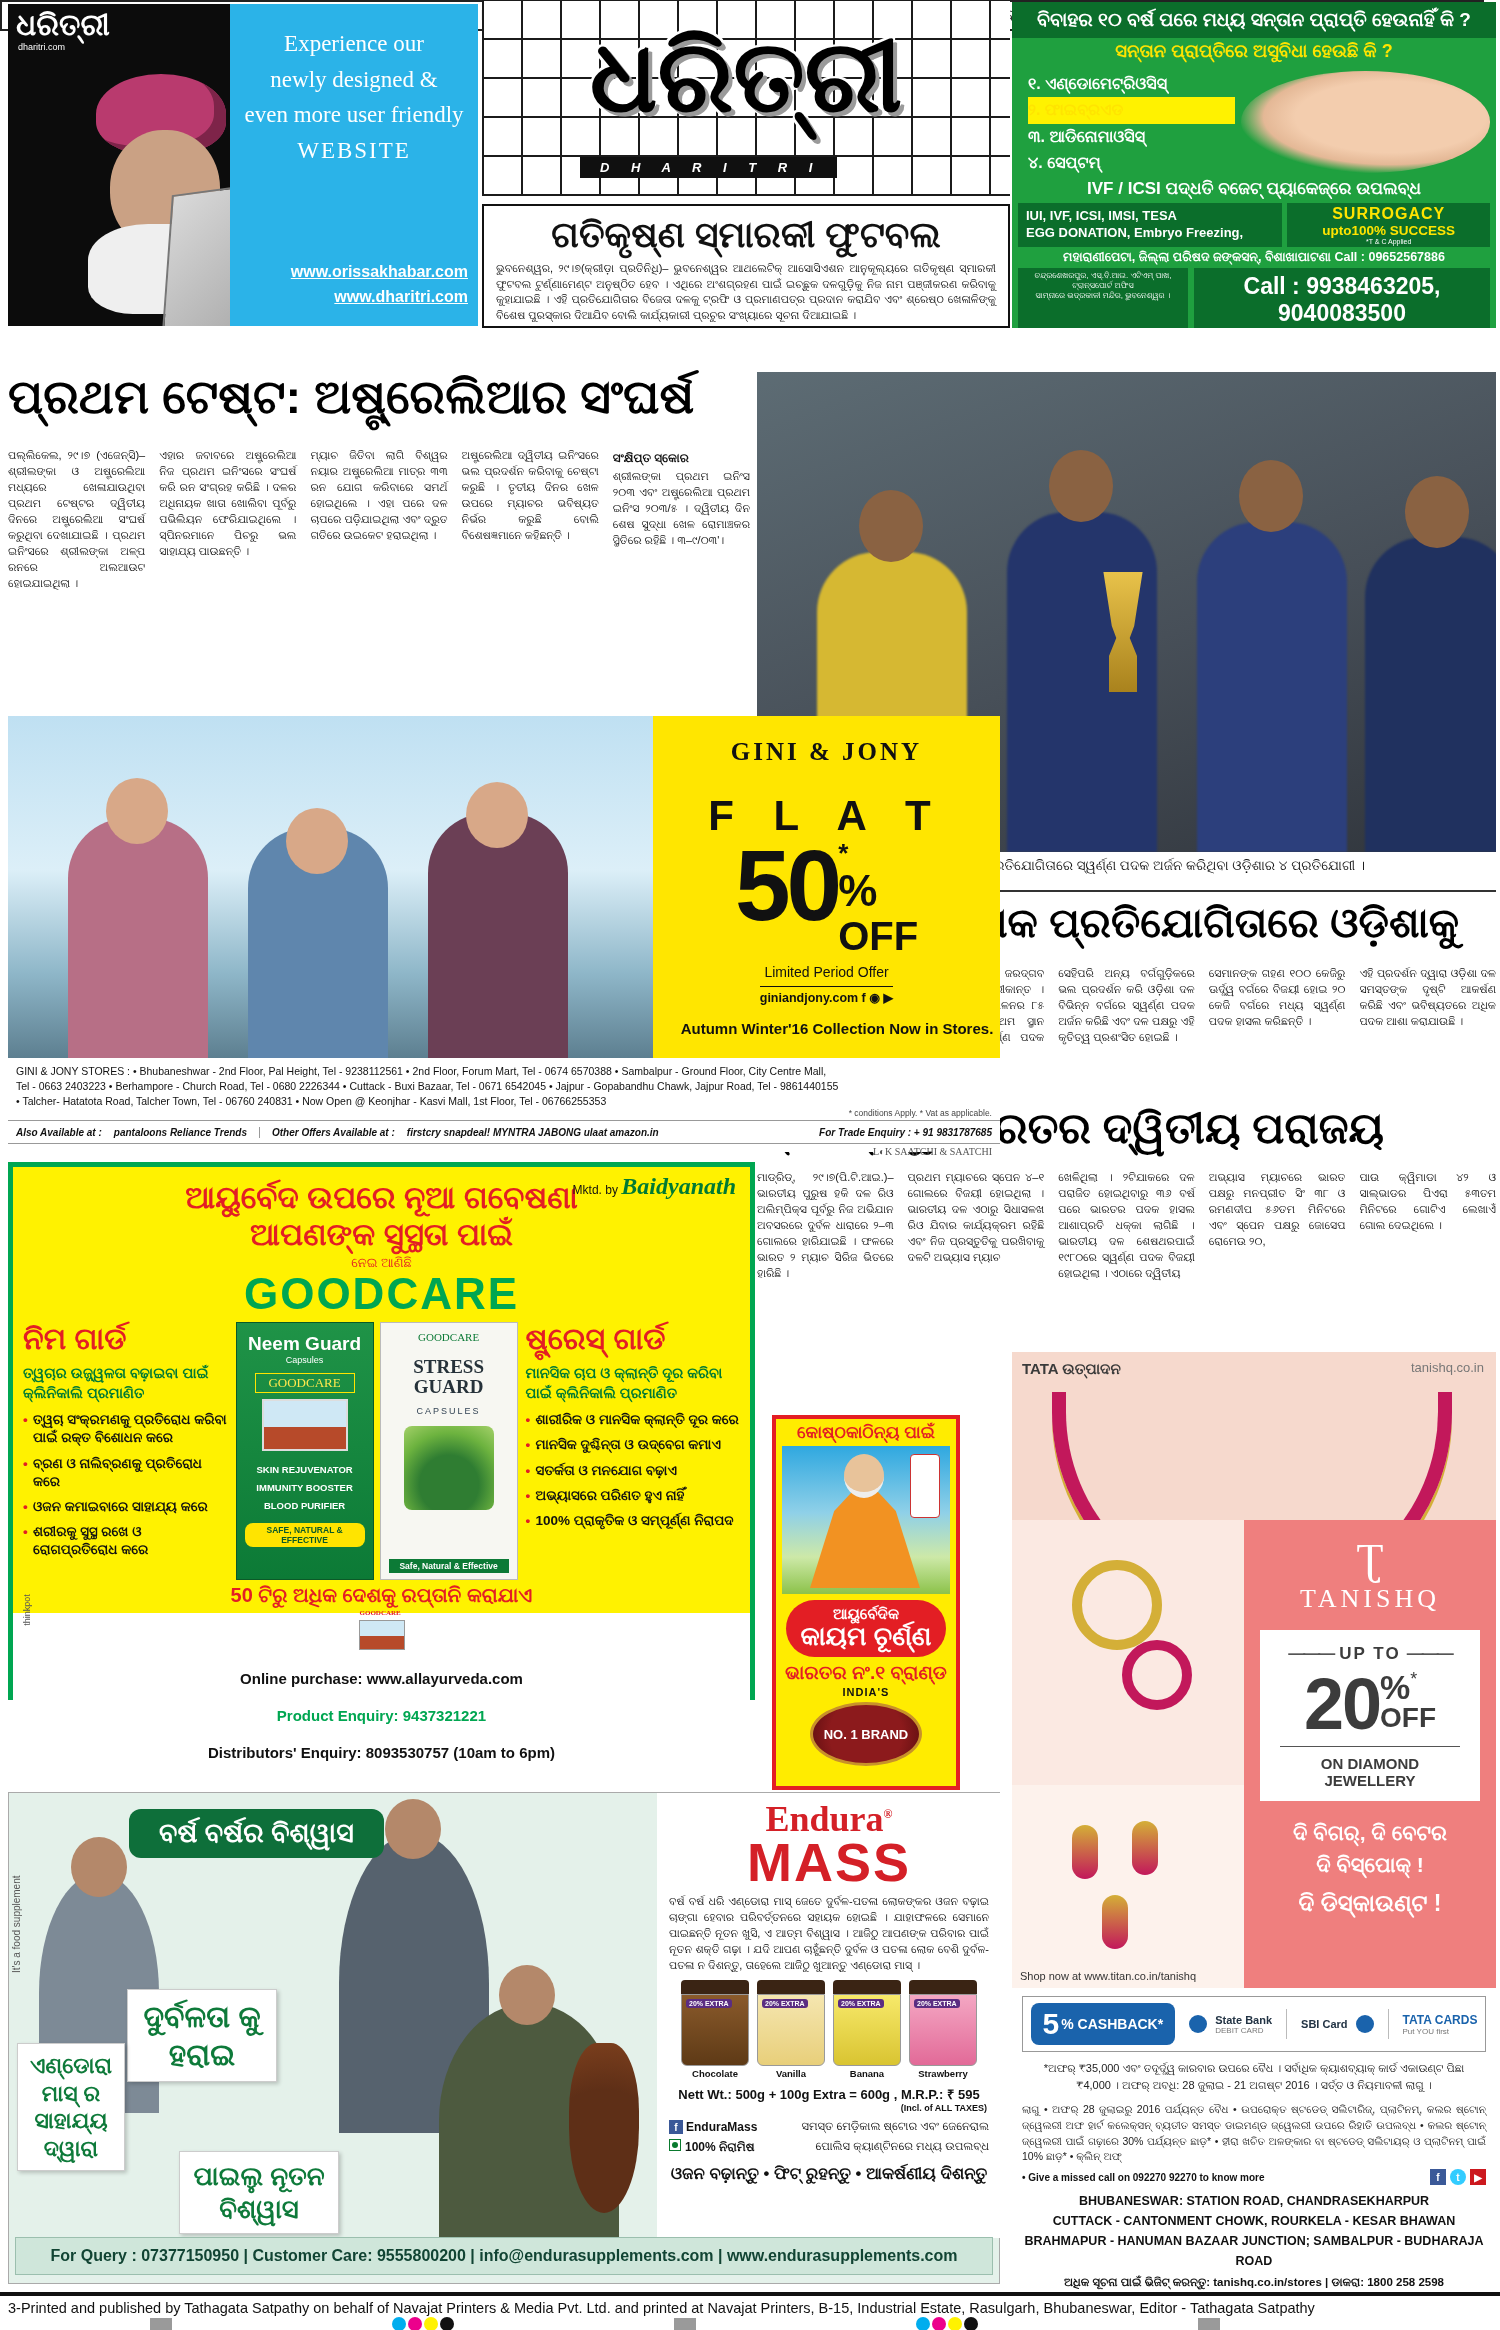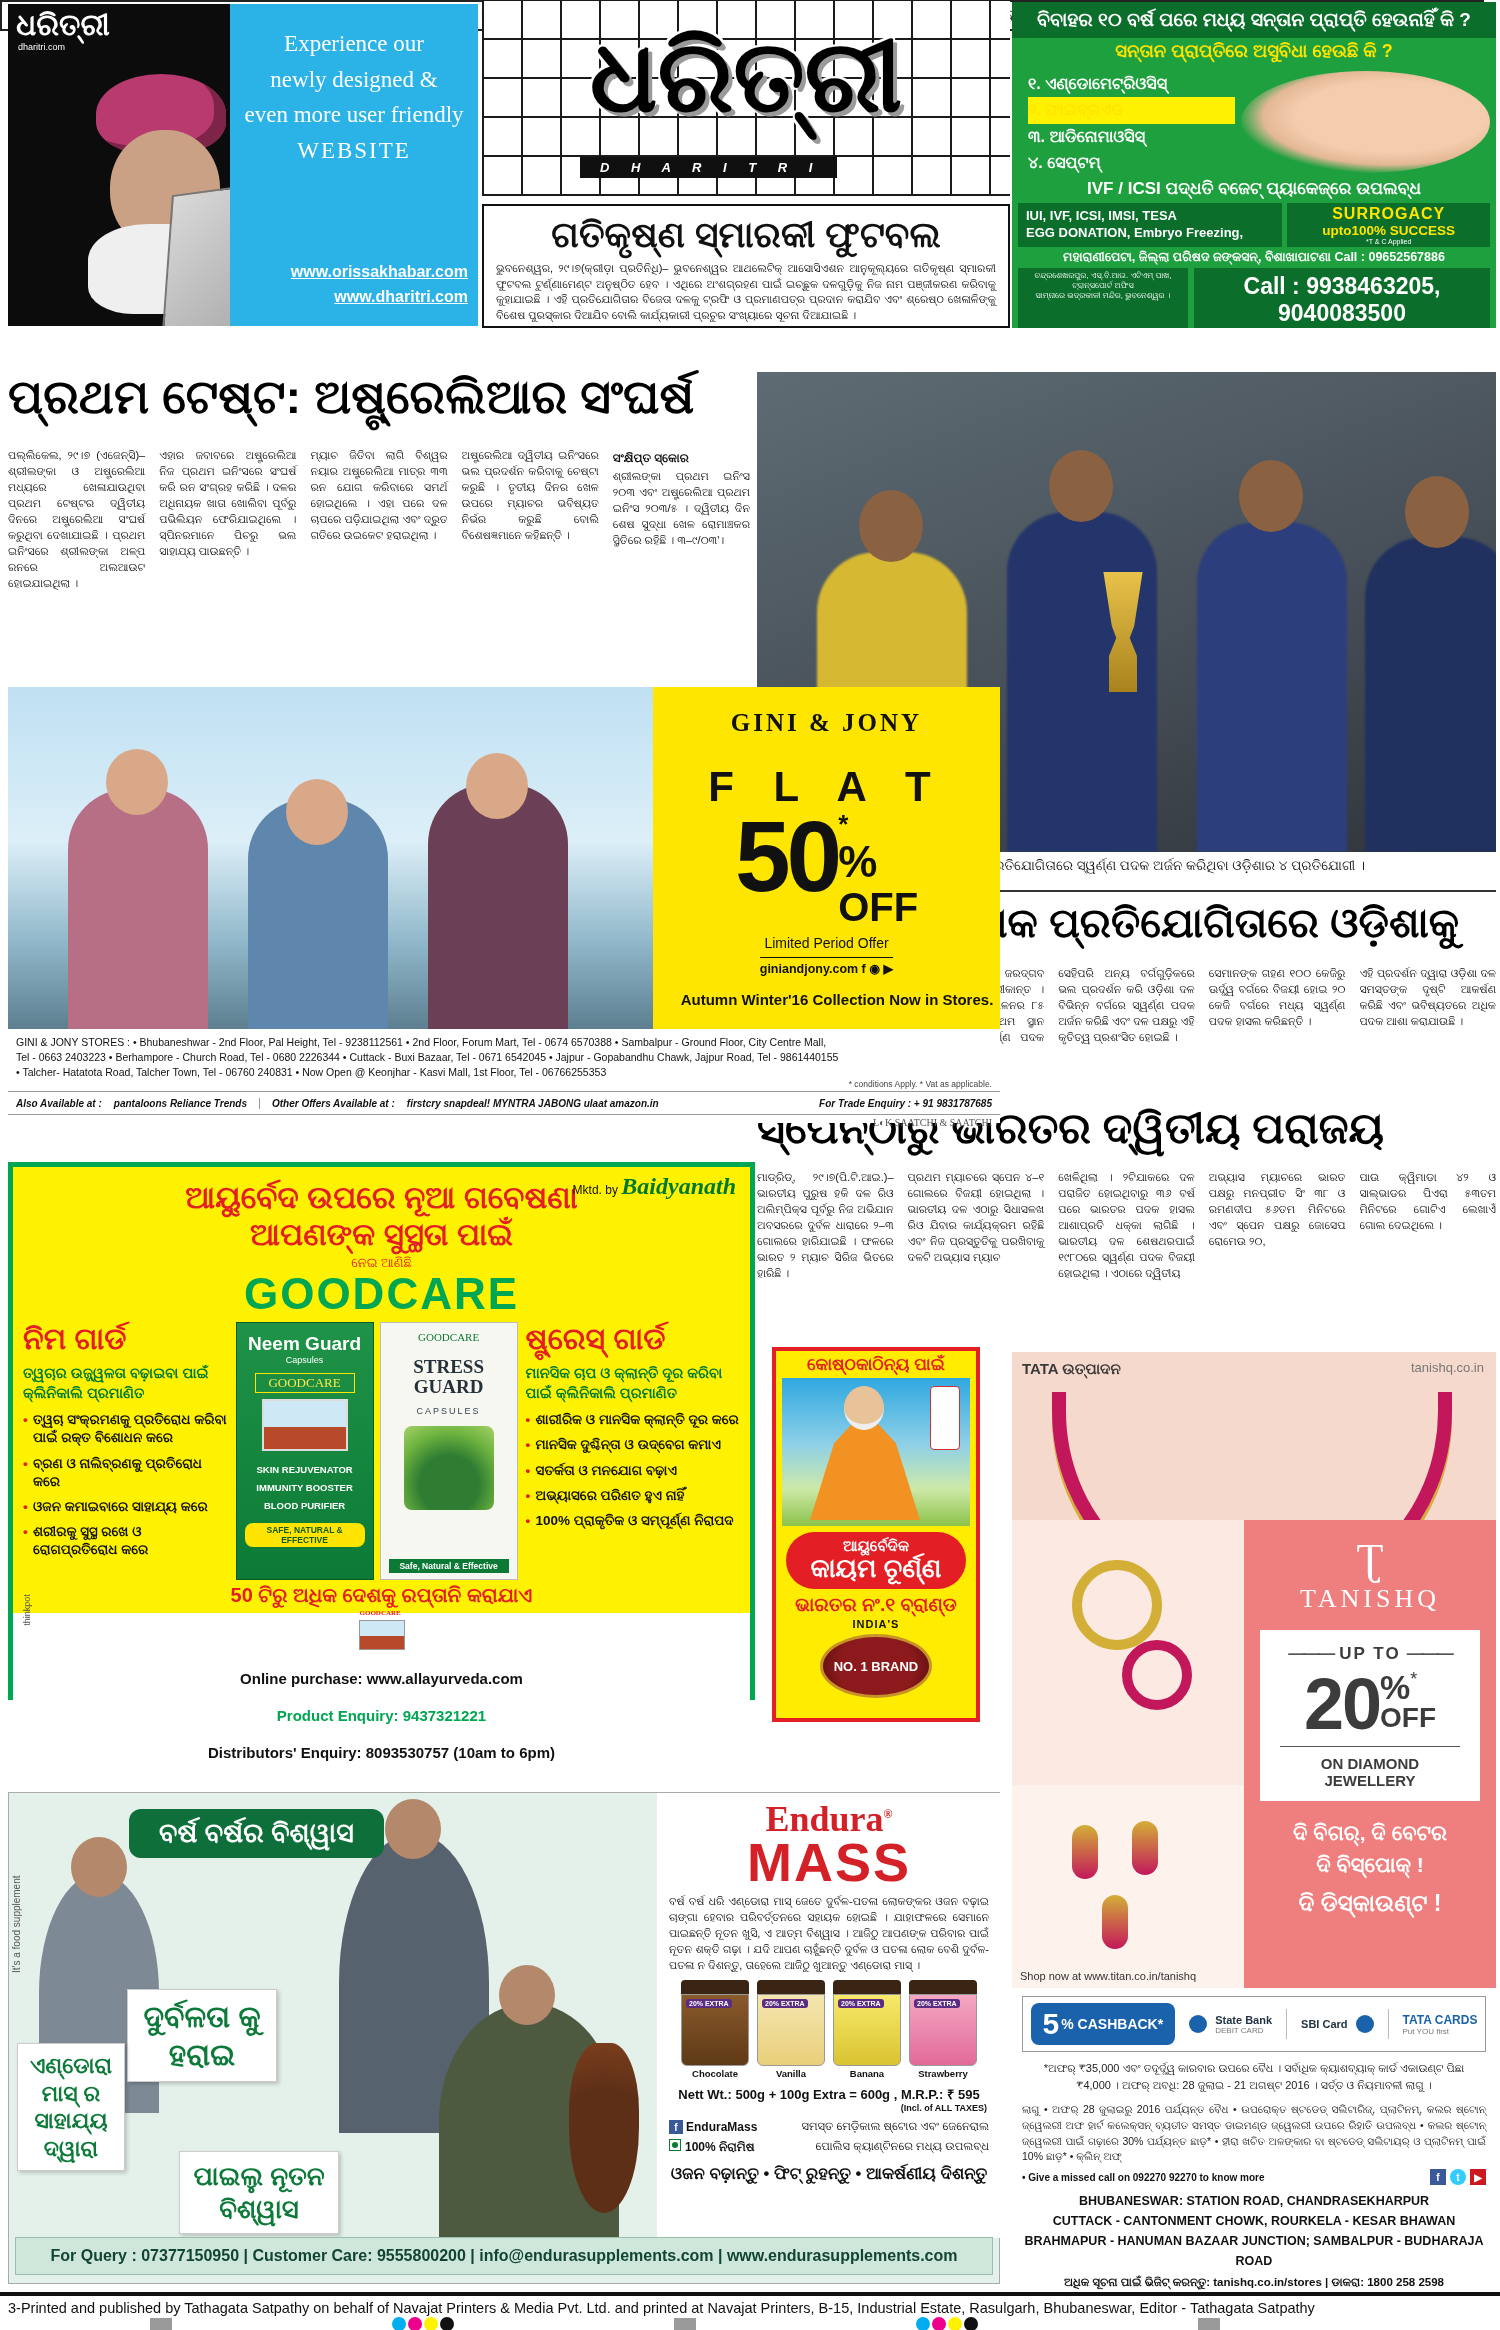--- a/index.html
+++ b/index.html
@@ -76,21 +76,21 @@
   .ph-head { position:absolute; width:64px; height:72px; background:#8a6242; border-radius:50%; }
   .ph-trophy { position:absolute; left:338px; top:200px; width:56px; height:120px; background:linear-gradient(#e8c24a,#a9821d); clip-path:polygon(15% 0,85% 0,70% 45%,62% 55%,75% 70%,75% 100%,25% 100%,25% 70%,38% 55%,30% 45%); }
   #photo-caption { left:757px; top:858px; width:739px; text-align:center; font-size:13.5px; }
   #photo-rule { left:757px; top:890px; width:739px; border-top:2px solid #333; }
   #art2-headline { left:757px; top:902px; width:739px; font-size:41px; }
   #art2-body { left:757px; top:966px; width:739px; height:122px; display:flex; gap:14px; }
   #art3-headline { left:757px; top:1106px; width:739px; font-size:43px; }
   #art3-body { left:757px; top:1170px; width:739px; height:178px; display:flex; gap:14px; }
 
   
-  #gini-ad { left:8px; top:687px; width:992px; height:436px; background:#fff; }
+  #gini-ad { left:8px; top:716px; width:992px; height:436px; background:#fff; }
   .gini-photo { position:absolute; left:0; top:0; width:645px; height:342px; background:linear-gradient(180deg,#bfe0f2 0%,#dcefF8 45%,#8fb7c9 75%,#5d7f90 100%); overflow:hidden; }
   .kid { position:absolute; bottom:0; width:140px; height:230px; border-radius:60px 60px 0 0; }
   .k1 { left:60px; background:#b76f86; height:240px; } .k2 { left:240px; background:#5f86ad; } .k3 { left:420px; background:#6b3f55; height:245px; }
   .kid-head { position:absolute; width:62px; height:66px; background:#d8a888; border-radius:50%; }
   .gini-panel { position:absolute; left:645px; top:0; width:347px; height:342px; background:#ffe600; text-align:center; padding-top:22px; }
   .gj-brand { font-size:25px; font-weight:bold; letter-spacing:3px; font-family:"Liberation Serif",serif; }
   .gj-flat { margin-top:26px; font-size:42px; font-weight:bold; letter-spacing:14px; }
   .gj-50 { font-size:100px; font-weight:800; line-height:0.9; letter-spacing:-4px; display:inline-block; }
   .gj-right { display:inline-block; vertical-align:top; text-align:left; }
   .gj-star { font-size:26px; font-weight:bold; line-height:1; }
@@ -132,21 +132,21 @@
   .stressbox .leaves { margin:10px auto 0; width:90px; height:84px; background:radial-gradient(circle at 50% 70%, #2f7d32 0 40%, #6db33f 70%, #a5d16a 100%); border-radius:8px; }
   .stressbox .safe2 { position:absolute; bottom:6px; left:8px; right:8px; background:#0c7a36; color:#fff; font-size:8.5px; font-weight:bold; padding:2px 0; }
   .gc-export { text-align:center; color:#e31e24; font-weight:bold; font-size:20px; margin-top:4px; }
   .gc-bottom { background:#fff; margin:6px -10px -4px; display:flex; align-items:center; gap:20px; padding:7px 12px; font-size:15px; font-weight:bold;flex-direction:column; }
   .gc-logo { width:46px; height:30px; background:linear-gradient(#cfe8f5 55%,#b74a2a 55%); border:1px solid #999; position:relative; }
   .gc-logo::after { content:"GOODCARE"; position:absolute; top:-12px; left:0; font-size:7px; color:#e31e24; font-family:"Liberation Serif",serif; }
   .gc-green { color:#00a651; }
   .gc-think { position:absolute; left:-2px; bottom:80px; transform:rotate(-90deg); font-size:9px; color:#555; }
 
   
-  #kayam-ad { left:772px; top:1347px; width:208px; height:375px; background:#ffec00; border:4px solid #e31e24; text-align:center; }
+  #kayam-ad { left:772px; top:1415px; width:188px; height:375px; background:#ffec00; border:4px solid #e31e24; text-align:center; }
   .k-top { color:#e31e24; font-weight:bold; font-size:17px; padding:4px 0 3px; }
   .k-img { height:148px; margin:0 6px; background:linear-gradient(180deg,#2fa8e0 0%,#8fd0e8 45%,#cde9a8 75%,#8cc24a 100%); position:relative; }
   .sage { position:absolute; left:28px; bottom:6px; width:110px; height:110px; background:#f29222; clip-path:polygon(50% 0,78% 30%,100% 100%,0 100%,22% 30%); }
   .sage-head { position:absolute; left:62px; bottom:96px; width:40px; height:44px; background:#e8c39a; border-radius:50%; border-bottom:6px solid #eee; }
   .k-bottle { position:absolute; right:10px; top:8px; width:30px; height:64px; background:#fff; border:1px solid #c33; border-radius:4px; }
   .k-oval { background:#e31e24; border-radius:36px; color:#fff; margin:6px 10px 0; padding:5px 0 7px; }
   .k-oval .l1 { font-size:15px; font-weight:bold; }
   .k-oval .l2 { font-size:26px; font-weight:800; line-height:1.05; }
   .k-no1 { color:#e31e24; font-weight:800; font-size:19px; margin-top:5px; }
   .k-indias { font-size:11px; font-weight:bold; letter-spacing:1px; margin-top:2px; }

